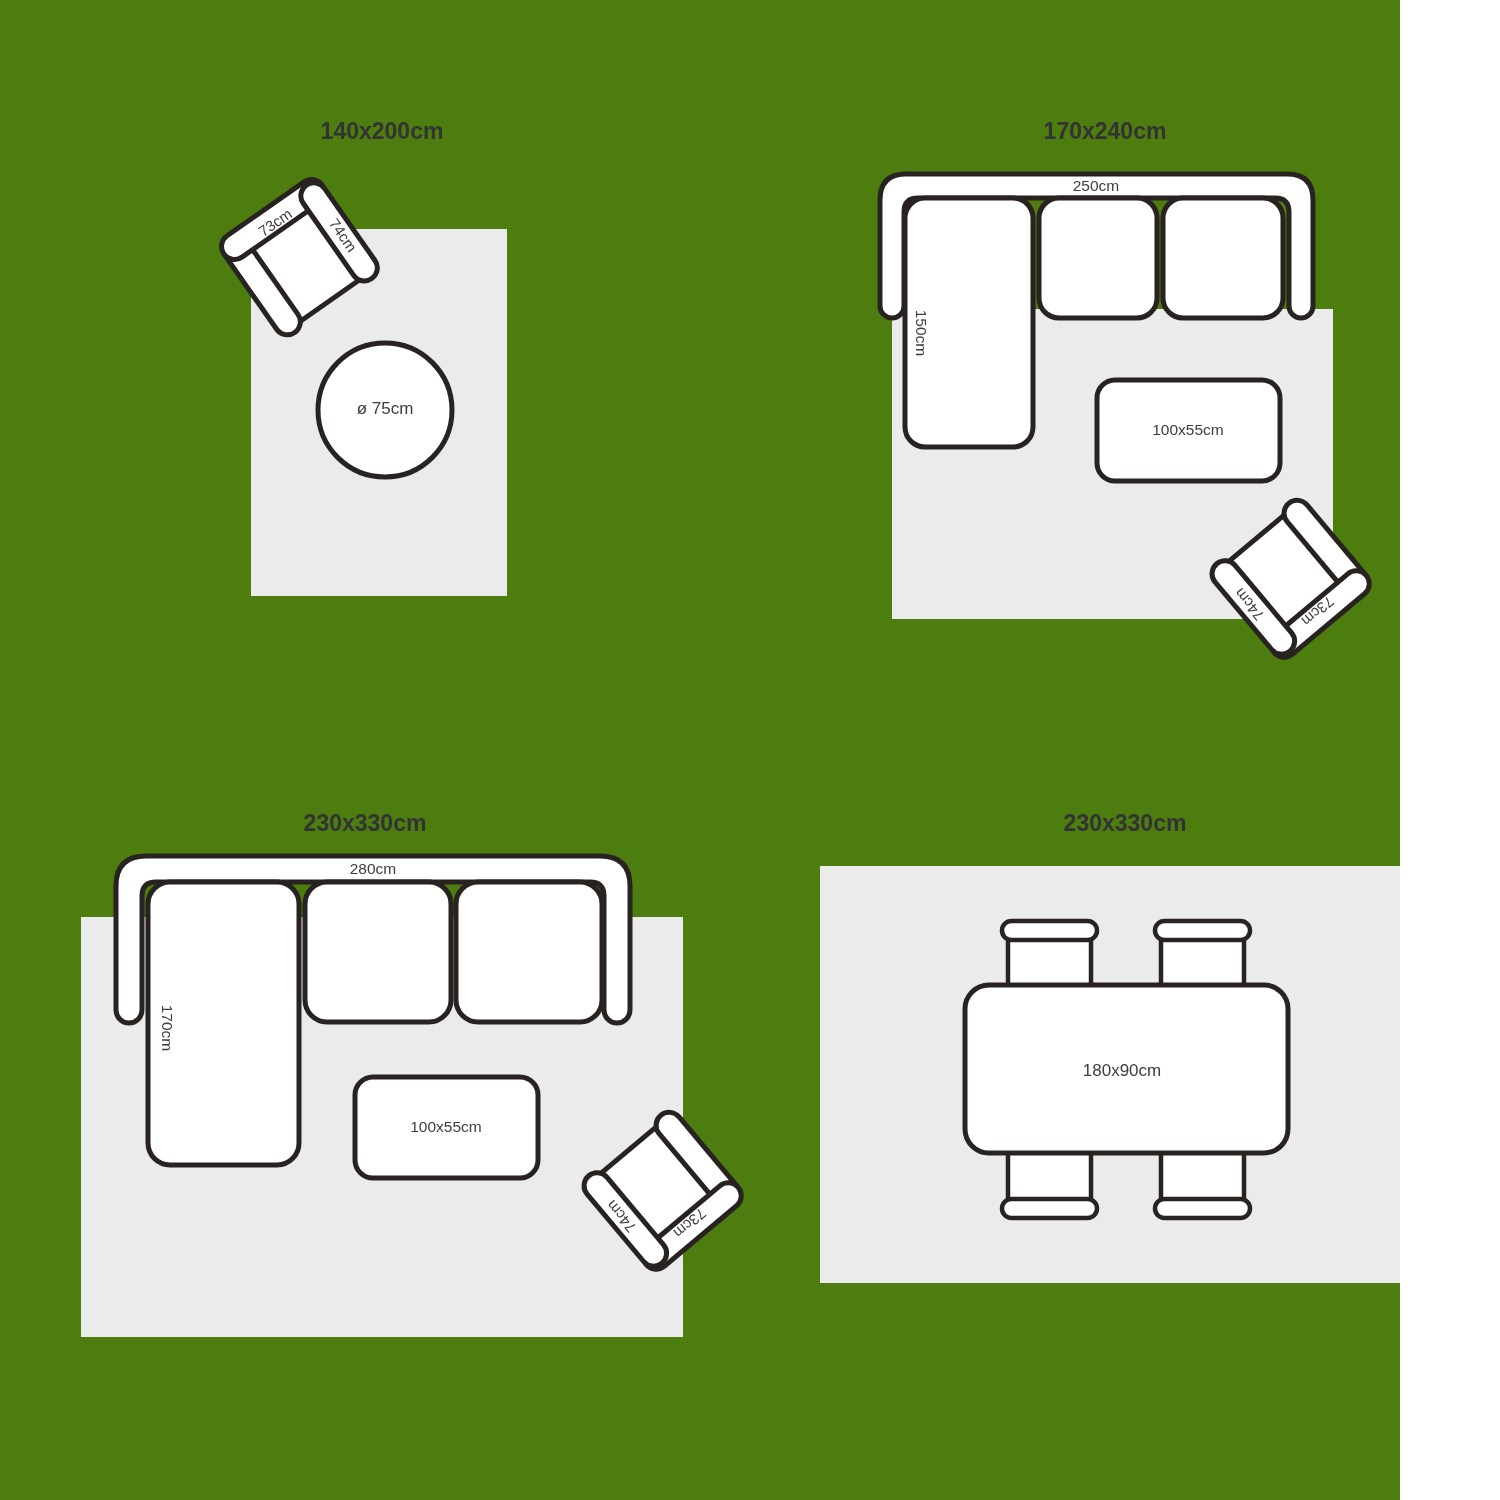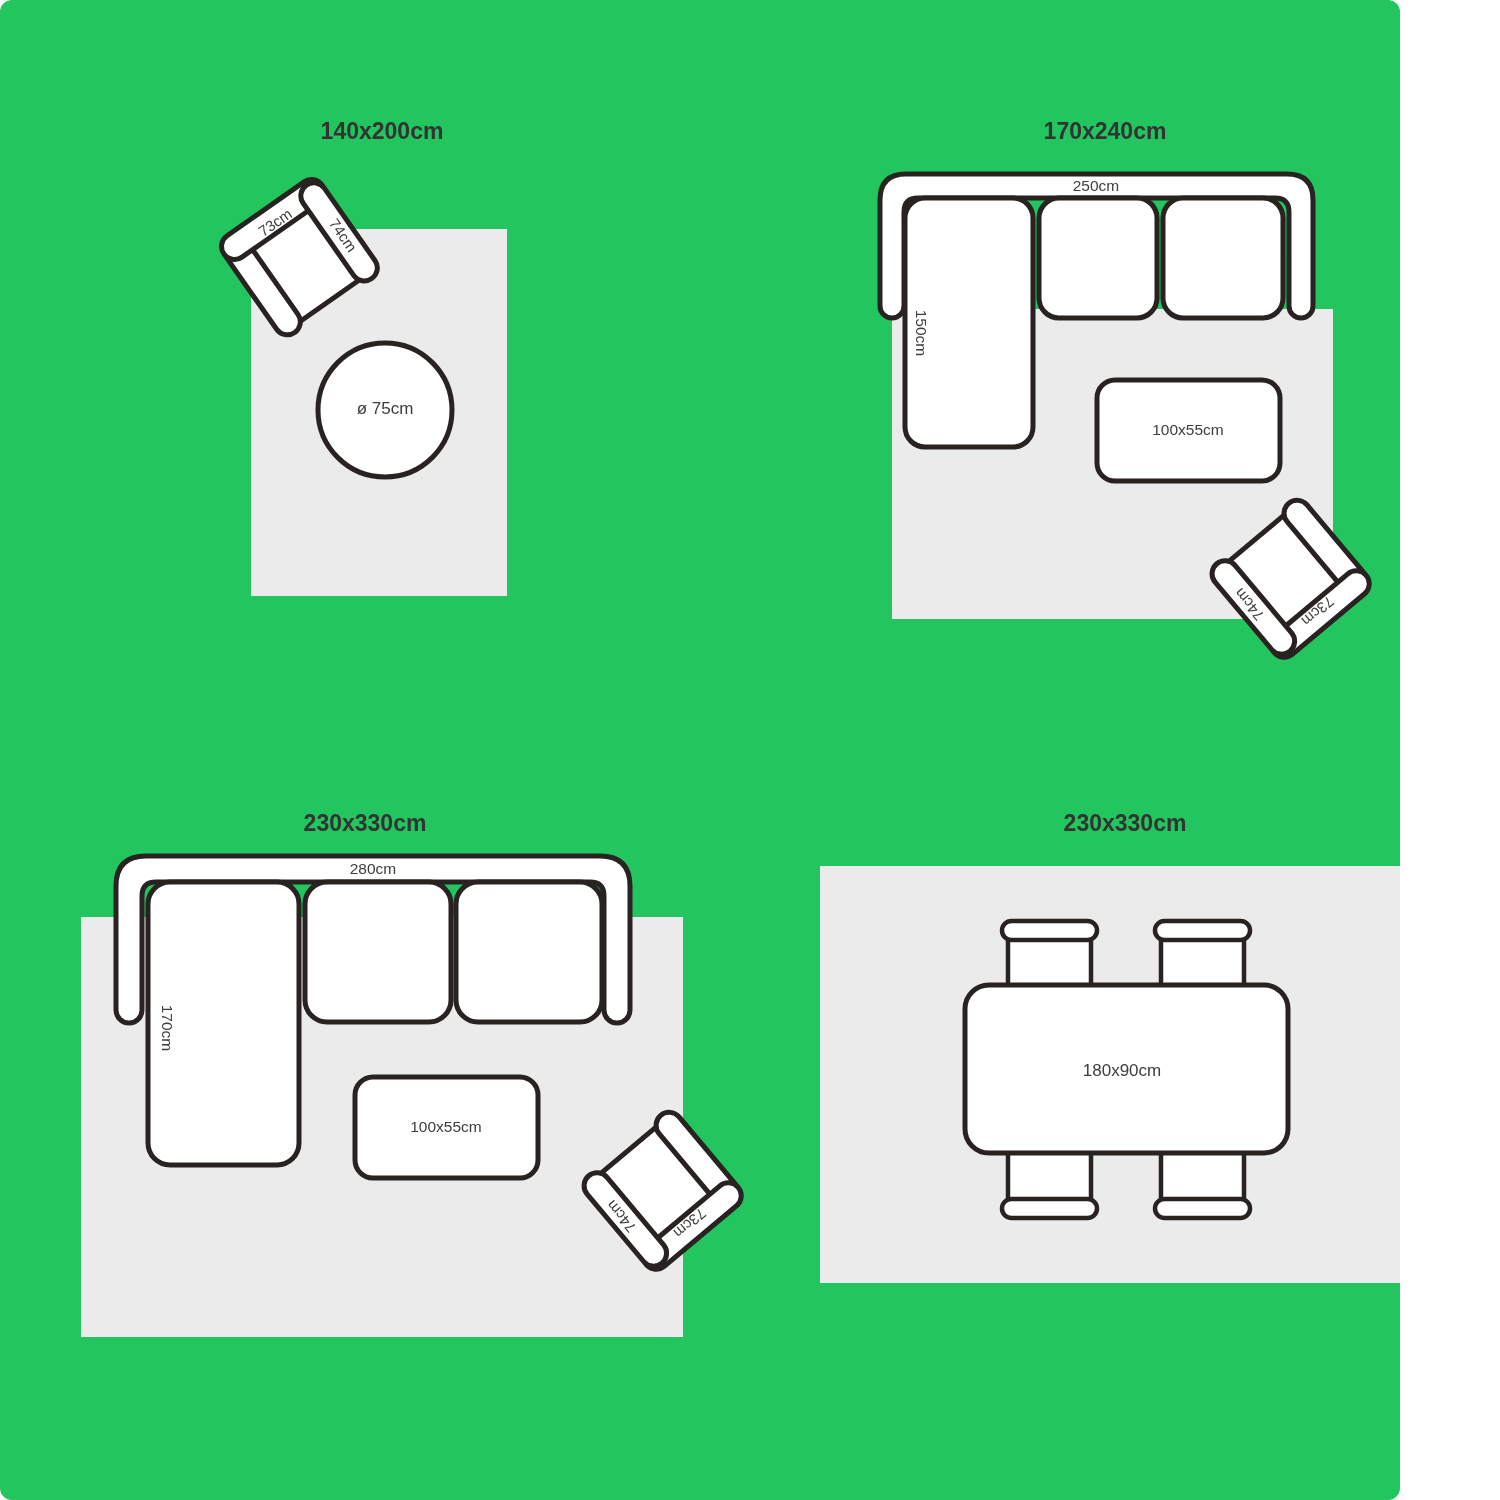--- a/index.html
+++ b/index.html
@@ -5,23 +5,22 @@
   html, body {
     margin: 0;
     padding: 0;
     background: #ffffff;
     font-family: "Liberation Sans", sans-serif;
   }
   #canvas {
     width: 1400px;
     height: 1500px;
     position: relative;
-    background: #22c55e;
+    background: #4d7c0f;
     overflow: hidden;
-    border-radius: 12px;
   }
   svg { display: block; }
   .title {
     font-size: 23px;
     font-weight: 700;
     fill: #333333;
     text-anchor: middle;
   }
   .dim-label {
     font-size: 15.5px;

